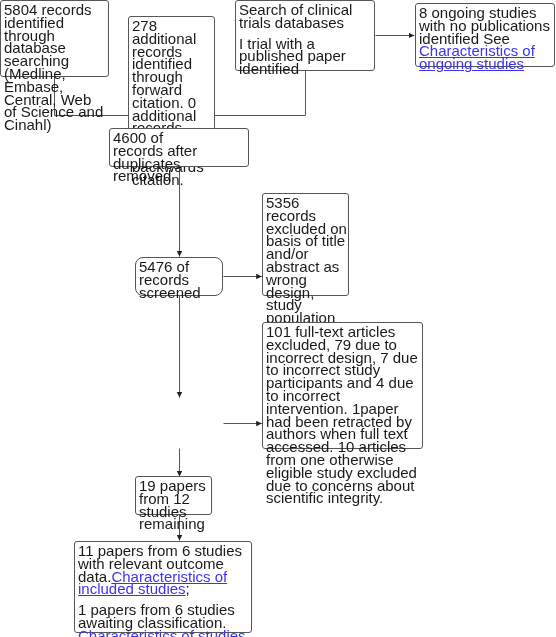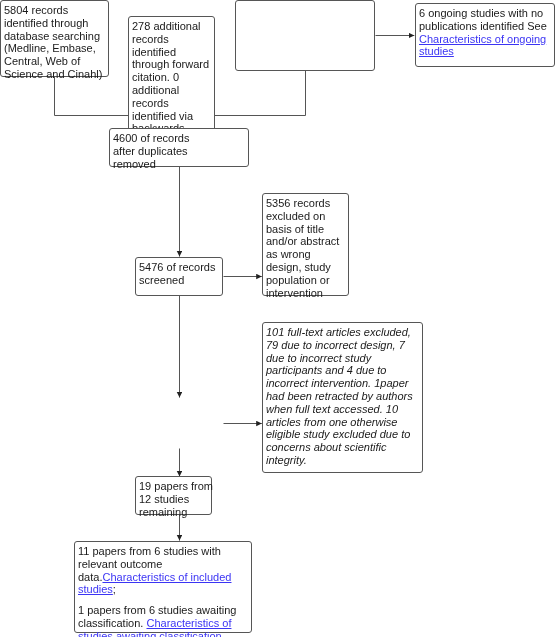--- a/index.html
+++ b/index.html
@@ -3,21 +3,21 @@
 <meta charset="utf-8">
 <title>PRISMA Study Flow Diagram</title>
 <style>
   html,body{margin:0;padding:0;background:#ffffff;}
   body{width:556px;height:637px;overflow:hidden;
        font-family:"Liberation Sans",sans-serif;
        -webkit-font-smoothing:antialiased;}
   #stage{position:relative;width:556px;height:637px;}
   .box{position:absolute;box-sizing:border-box;border:1px solid #565656;
        background:#fff;border-radius:3px;color:#1a1a1a;
-       font-size:11px;line-height:12.8px;overflow:visible;}
+       font-size:15px;line-height:12.8px;overflow:visible;}
   .box .pad{position:absolute;left:3px;top:2.6px;will-change:transform;}
   .box p{margin:0;}
   .box p + p{margin-top:8.1px;}
   a.lnk{color:#3b34f4;}
   svg#wires{position:absolute;left:0;top:0;width:556px;height:637px;
             pointer-events:none;}
   svg#wires path, svg#wires line{stroke:#555555;stroke-width:1;fill:none;}
   svg#wires marker path{stroke:none;fill:#222222;}
 </style>
 </head>
@@ -62,49 +62,51 @@
   </div>
 
   <div class="box" id="b-add" style="left:128px;top:16px;width:87px;height:120px;">
     <div class="pad" style="width:83px">
         <p>278 additional records identified through forward citation. 0 additional records identified via backwards citation.</p>
       </div>
   </div>
 
   <div class="box" id="b-trials" style="left:235px;top:0px;width:140px;height:71px;">
     <div class="pad" style="width:134px">
+      <p>Search of clinical trials databases</p>
+      <p>I trial with a published paper identified</p>
     </div>
   </div>
 
   <div class="box" id="b-ongoing" style="left:415px;top:3px;width:140px;height:64px;">
     <div class="pad" style="width:134px">
-        <p><span>6 ongoing studies with no publications identified See </span><a class="lnk" href="#">Characteristics of ongoing studies</a></p>
+        <p><span>8 ongoing studies with no publications identified See </span><a class="lnk" href="#">Characteristics of ongoing studies</a></p>
       </div>
   </div>
 
   <div class="box" id="b-dedup" style="left:109px;top:128px;width:140px;height:39px;">
     <div class="pad" style="width:90px">
         <p>4600 of records after duplicates removed</p>
       </div>
   </div>
 
-  <div class="box" id="b-screened" style="left:135px;top:257px;width:88px;height:39px;">
+  <div class="box" id="b-screened" style="left:135px;top:257px;width:88px;height:39px;border-radius:8px;">
     <div class="pad" style="width:84px">
         <p>5476 of records screened</p>
       </div>
   </div>
 
   <div class="box" id="b-excl1" style="left:262px;top:193px;width:87px;height:103px;">
     <div class="pad" style="width:82px">
         <p>5356 records excluded on basis of title and/or abstract as wrong design, study population or intervention</p>
       </div>
   </div>
 
 
-  <div class="box" id="b-excl2" style="left:262px;top:322px;width:161px;height:151px;font-style:italic;">
+  <div class="box" id="b-excl2" style="left:262px;top:322px;width:161px;height:127px;">
     <div class="pad" style="width:152px">
         <p>101 full-text articles excluded, 79 due to incorrect design, 7 due to incorrect study participants and 4 due to incorrect intervention. 1paper had been retracted by authors when full text accessed. 10 articles from one otherwise eligible study excluded due to concerns about scientific integrity.</p>
       </div>
   </div>
 
   <div class="box" id="b-remain" style="left:135px;top:476px;width:77px;height:39px;">
     <div class="pad" style="width:84px">
         <p>19 papers from 12 studies remaining</p>
       </div>
   </div>

